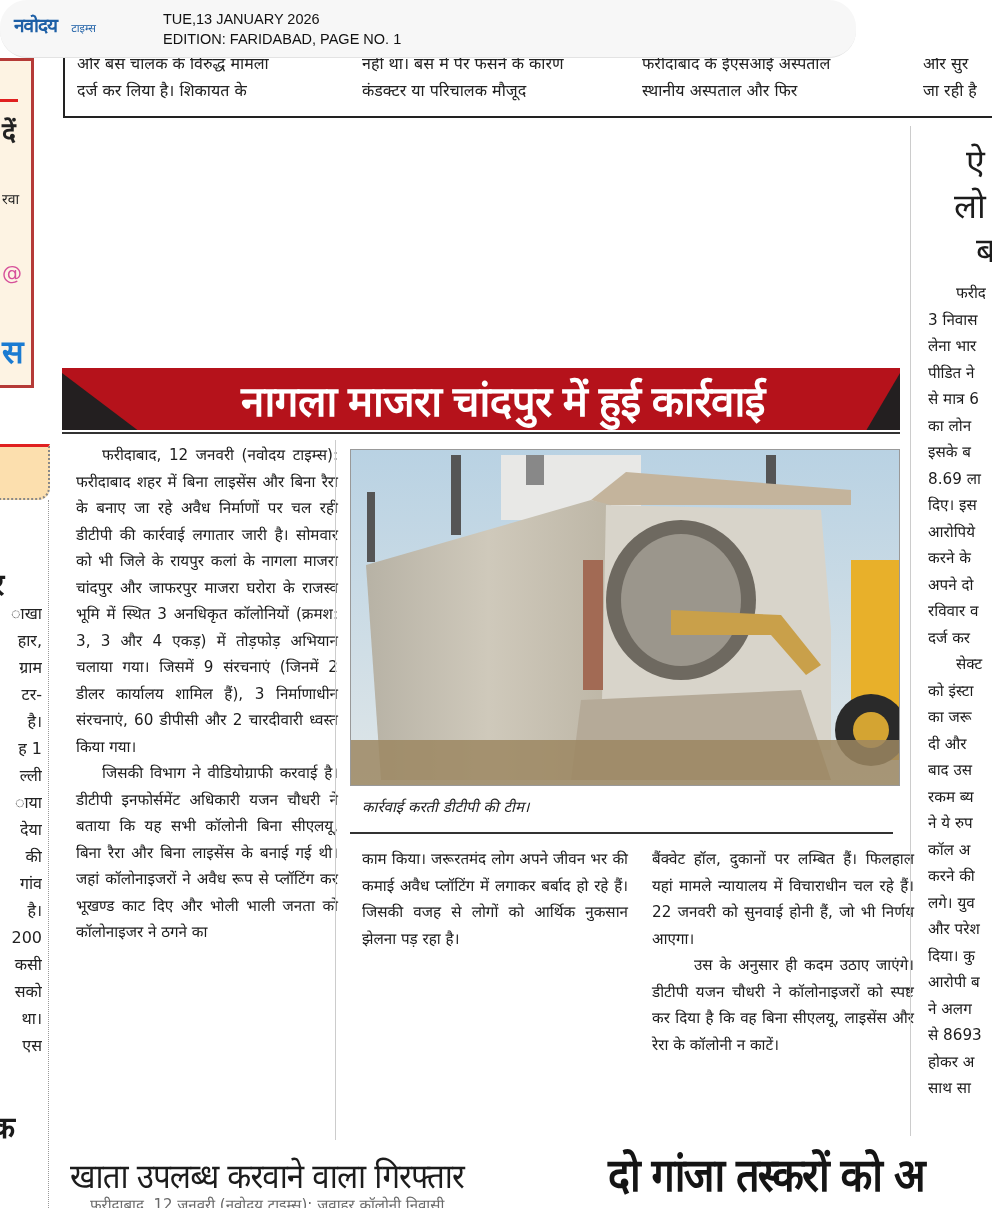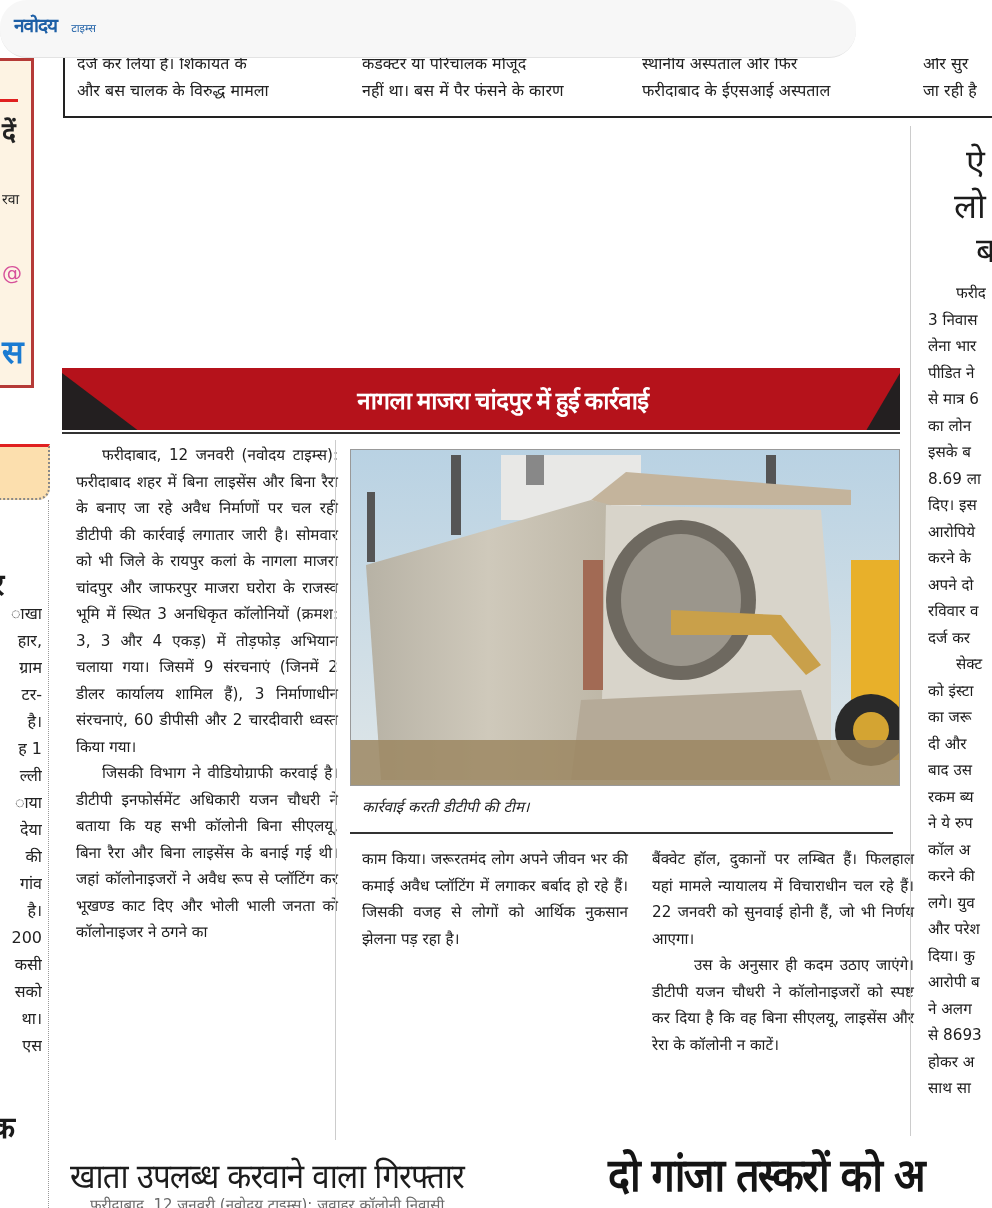--- a/index.html
+++ b/index.html
@@ -38,21 +38,21 @@
     .headline { position: absolute; left: 62px; top: 90px; width: 840px; text-align: center; font-family: "DejaVu Sans", sans-serif; font-weight: bold; color: #141414; }
     .hl1 { font-size: 76px; line-height: 100px; letter-spacing: -2px; transform: scaleX(0.93); white-space: nowrap; }
     .hl2 { font-size: 76px; line-height: 100px; letter-spacing: -2px; transform: scaleX(0.93); white-space: nowrap; }
 
     
     .banner { position: absolute; left: 62px; top: 310px; width: 838px; height: 62px; }
     .banner .dark { position: absolute; left: 0; top: 0; width: 838px; height: 62px; background: #231f20; }
     .banner .red { position: absolute; left: 0; top: 0; width: 838px; height: 62px; background: #b5121b;
       clip-path: polygon(0 0, 100% 0, 100% 8%, 96% 100%, 9% 100%, 0 8%); }
     .banner .text { position: absolute; left: 0; top: 0; width: 838px; height: 62px; display: flex; align-items: center; justify-content: center;
-      font-family: Liberation Serif, serif; font-weight: bold; font-size: 24px; color: #ffffff; letter-spacing: -0.5px; padding-left: 44px; }
+      font-family: Liberation Sans, sans-serif; font-weight: bold; font-size: 42px; color: #ffffff; letter-spacing: -0.5px; padding-left: 44px; }
     .banner-rule { position: absolute; left: 62px; top: 374px; width: 838px; height: 2px; background: #333; }
 
     
     .col { position: absolute; font-family: "DejaVu Sans", sans-serif; font-size: 15.2px; line-height: 26.5px; color: #1c1c1c; text-align: justify; margin-left: 12px; }
     .col p { text-indent: 26px; }
     .col p.noindent { text-indent: 0; }
     .col1 { left: 64px; top: 384px; width: 262px; }
     .col-div1 { position: absolute; left: 335px; top: 382px; width: 0; height: 700px; border-left: 1px solid #ccc; }
 
     .photo { position: absolute; left: 350px; top: 391px; width: 550px; height: 337px; border: 1px solid #999; overflow: hidden; background: linear-gradient(#bcd3e2, #d8e3ea 55%, #b6a682 80%, #8e7a52); }
@@ -71,36 +71,40 @@
     .bh2 { position: absolute; left: 608px; top: 1084px; font-family: "DejaVu Sans", sans-serif; font-weight: bold; font-size: 46px; color: #141414; white-space: nowrap; letter-spacing: -2px; transform-origin: left; transform: scaleX(0.9); }
   </style>
 </head>
 <body>
 
 <div class="topbar">
   <div class="logo">
     <span class="logo-main">नवोदय</span>
     <span class="logo-sub">टाइम्स</span>
   </div>
+  <div class="edition">
+    <div>TUE,13 JANUARY 2026</div>
+    <div>EDITION: FARIDABAD, PAGE NO. 1</div>
+  </div>
 </div>
 
 <div class="page">
 
   <div class="top-strip">
     <div class="strip-col sc1">
+      <div>और बस चालक के विरुद्ध मामला</div>
       <div>दर्ज कर लिया है। शिकायत के</div>
-      <div>और बस चालक के विरुद्ध मामला</div>
     </div>
     <div class="strip-col sc2">
+      <div>नहीं था। बस में पैर फंसने के कारण</div>
       <div>कंडक्टर या परिचालक मौजूद</div>
-      <div>नहीं था। बस में पैर फंसने के कारण</div>
     </div>
     <div class="strip-col sc3">
+      <div>फरीदाबाद के ईएसआई अस्पताल</div>
       <div>स्थानीय अस्पताल और फिर</div>
-      <div>फरीदाबाद के ईएसआई अस्पताल</div>
     </div>
     <div class="strip-col sc4">
       <div>और सुर</div>
       <div>जा रही है</div>
     </div>
   </div>
 
   <div class="left-box">
     <div class="redline"></div>
     <div class="lb-t1">दें</div>

